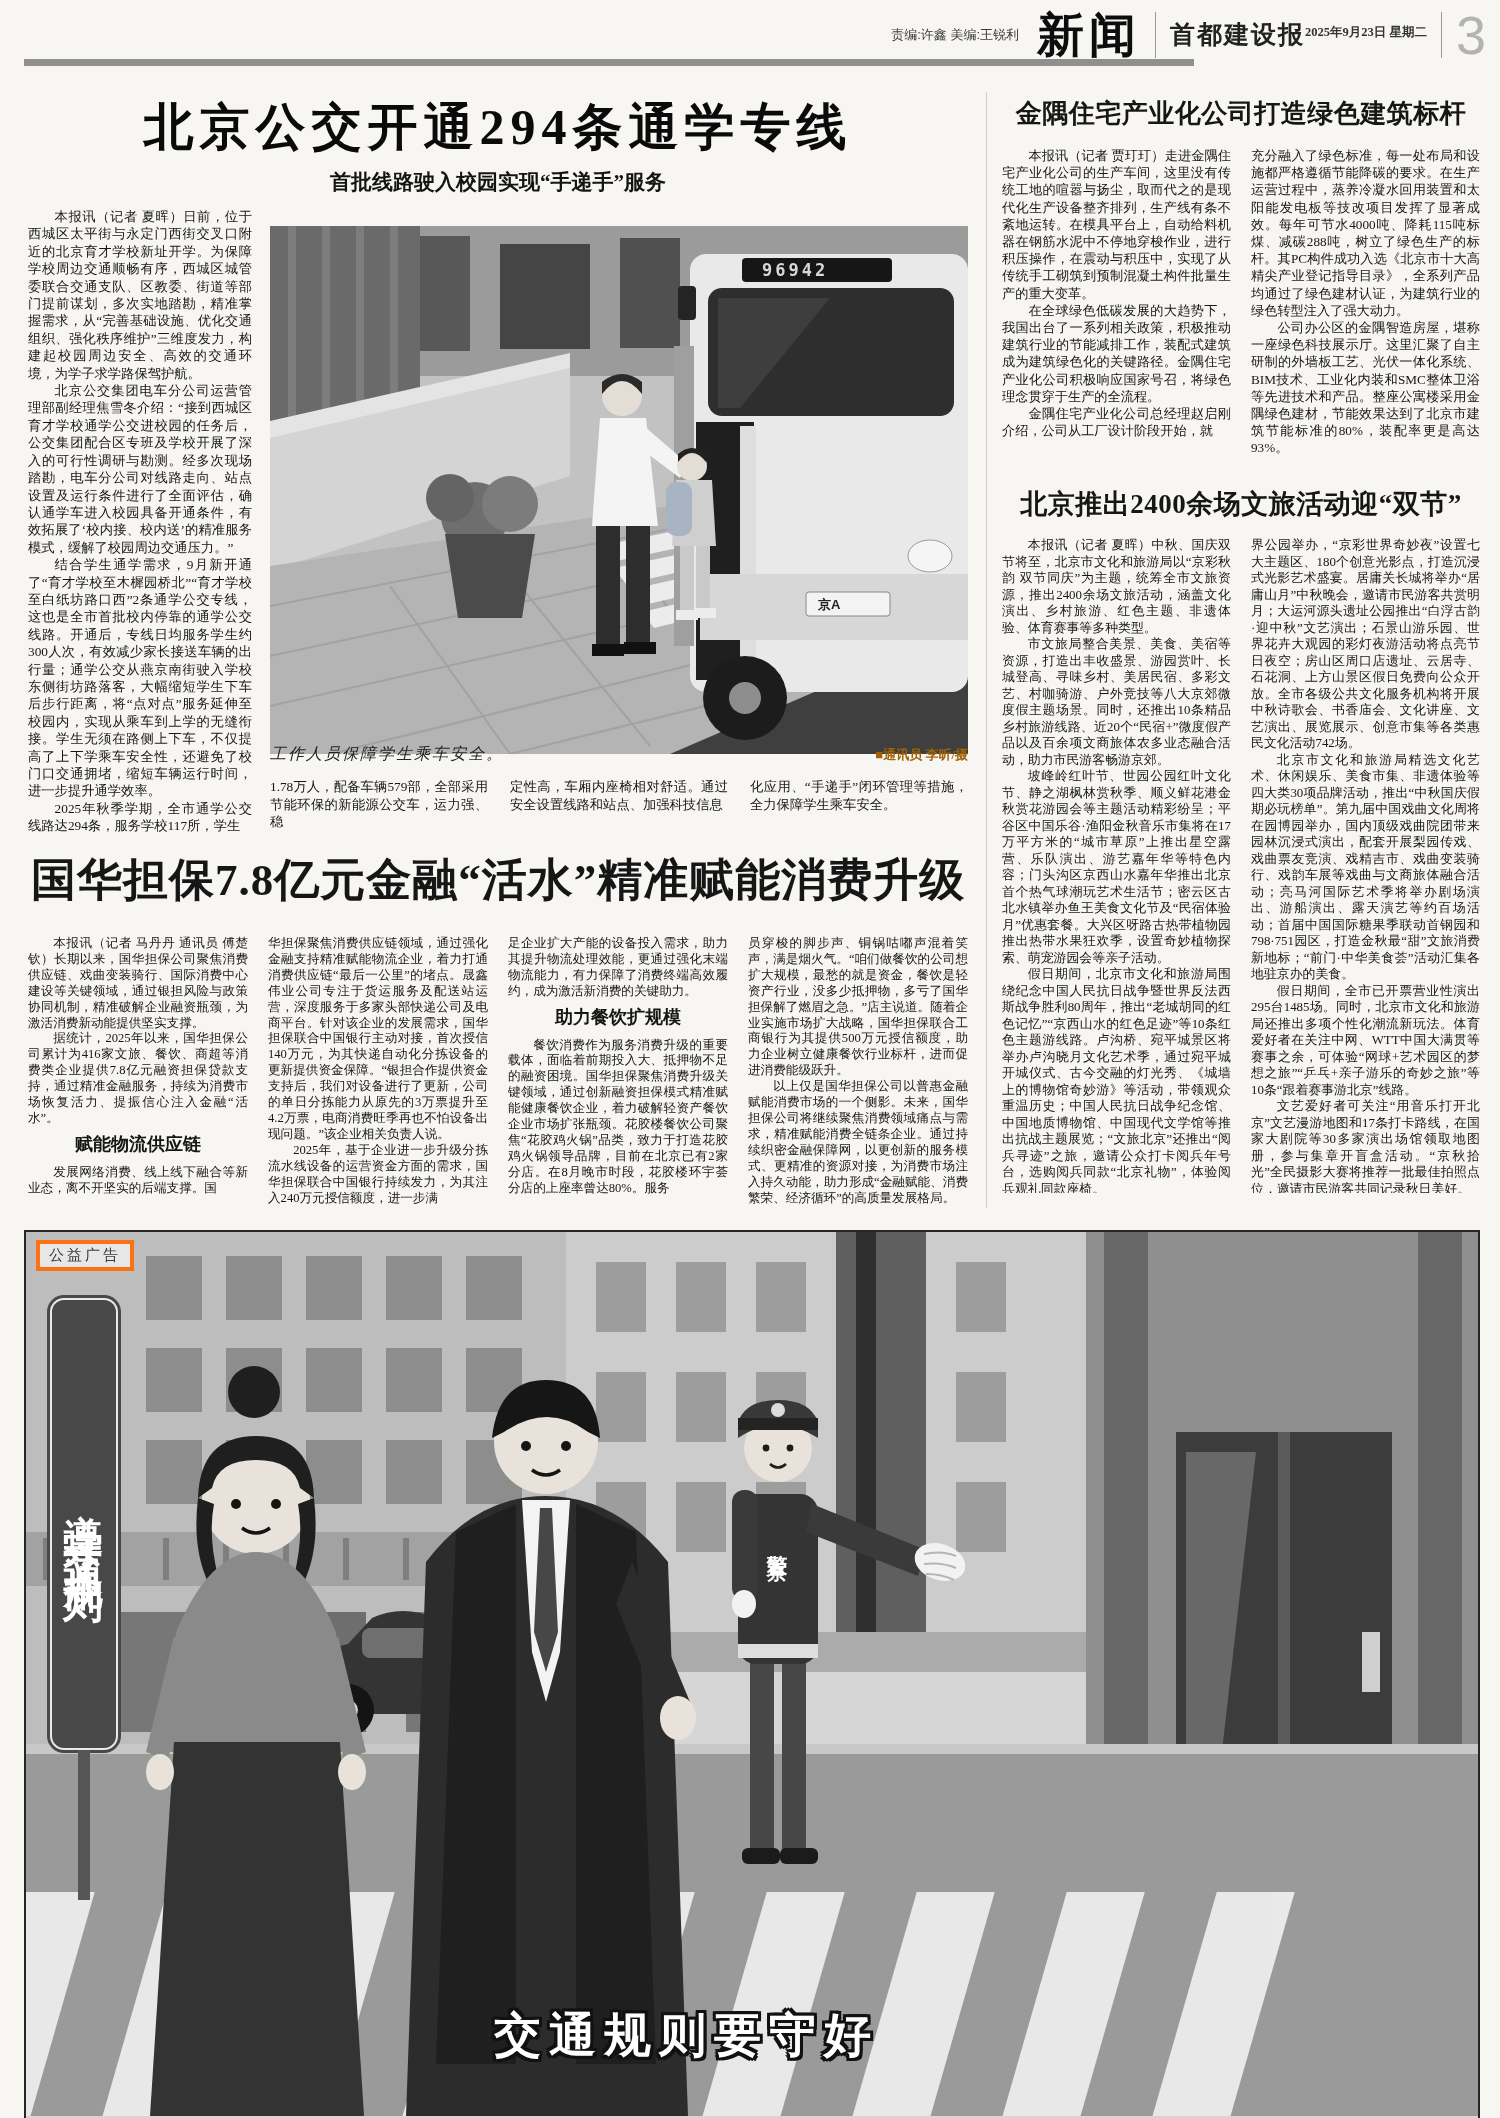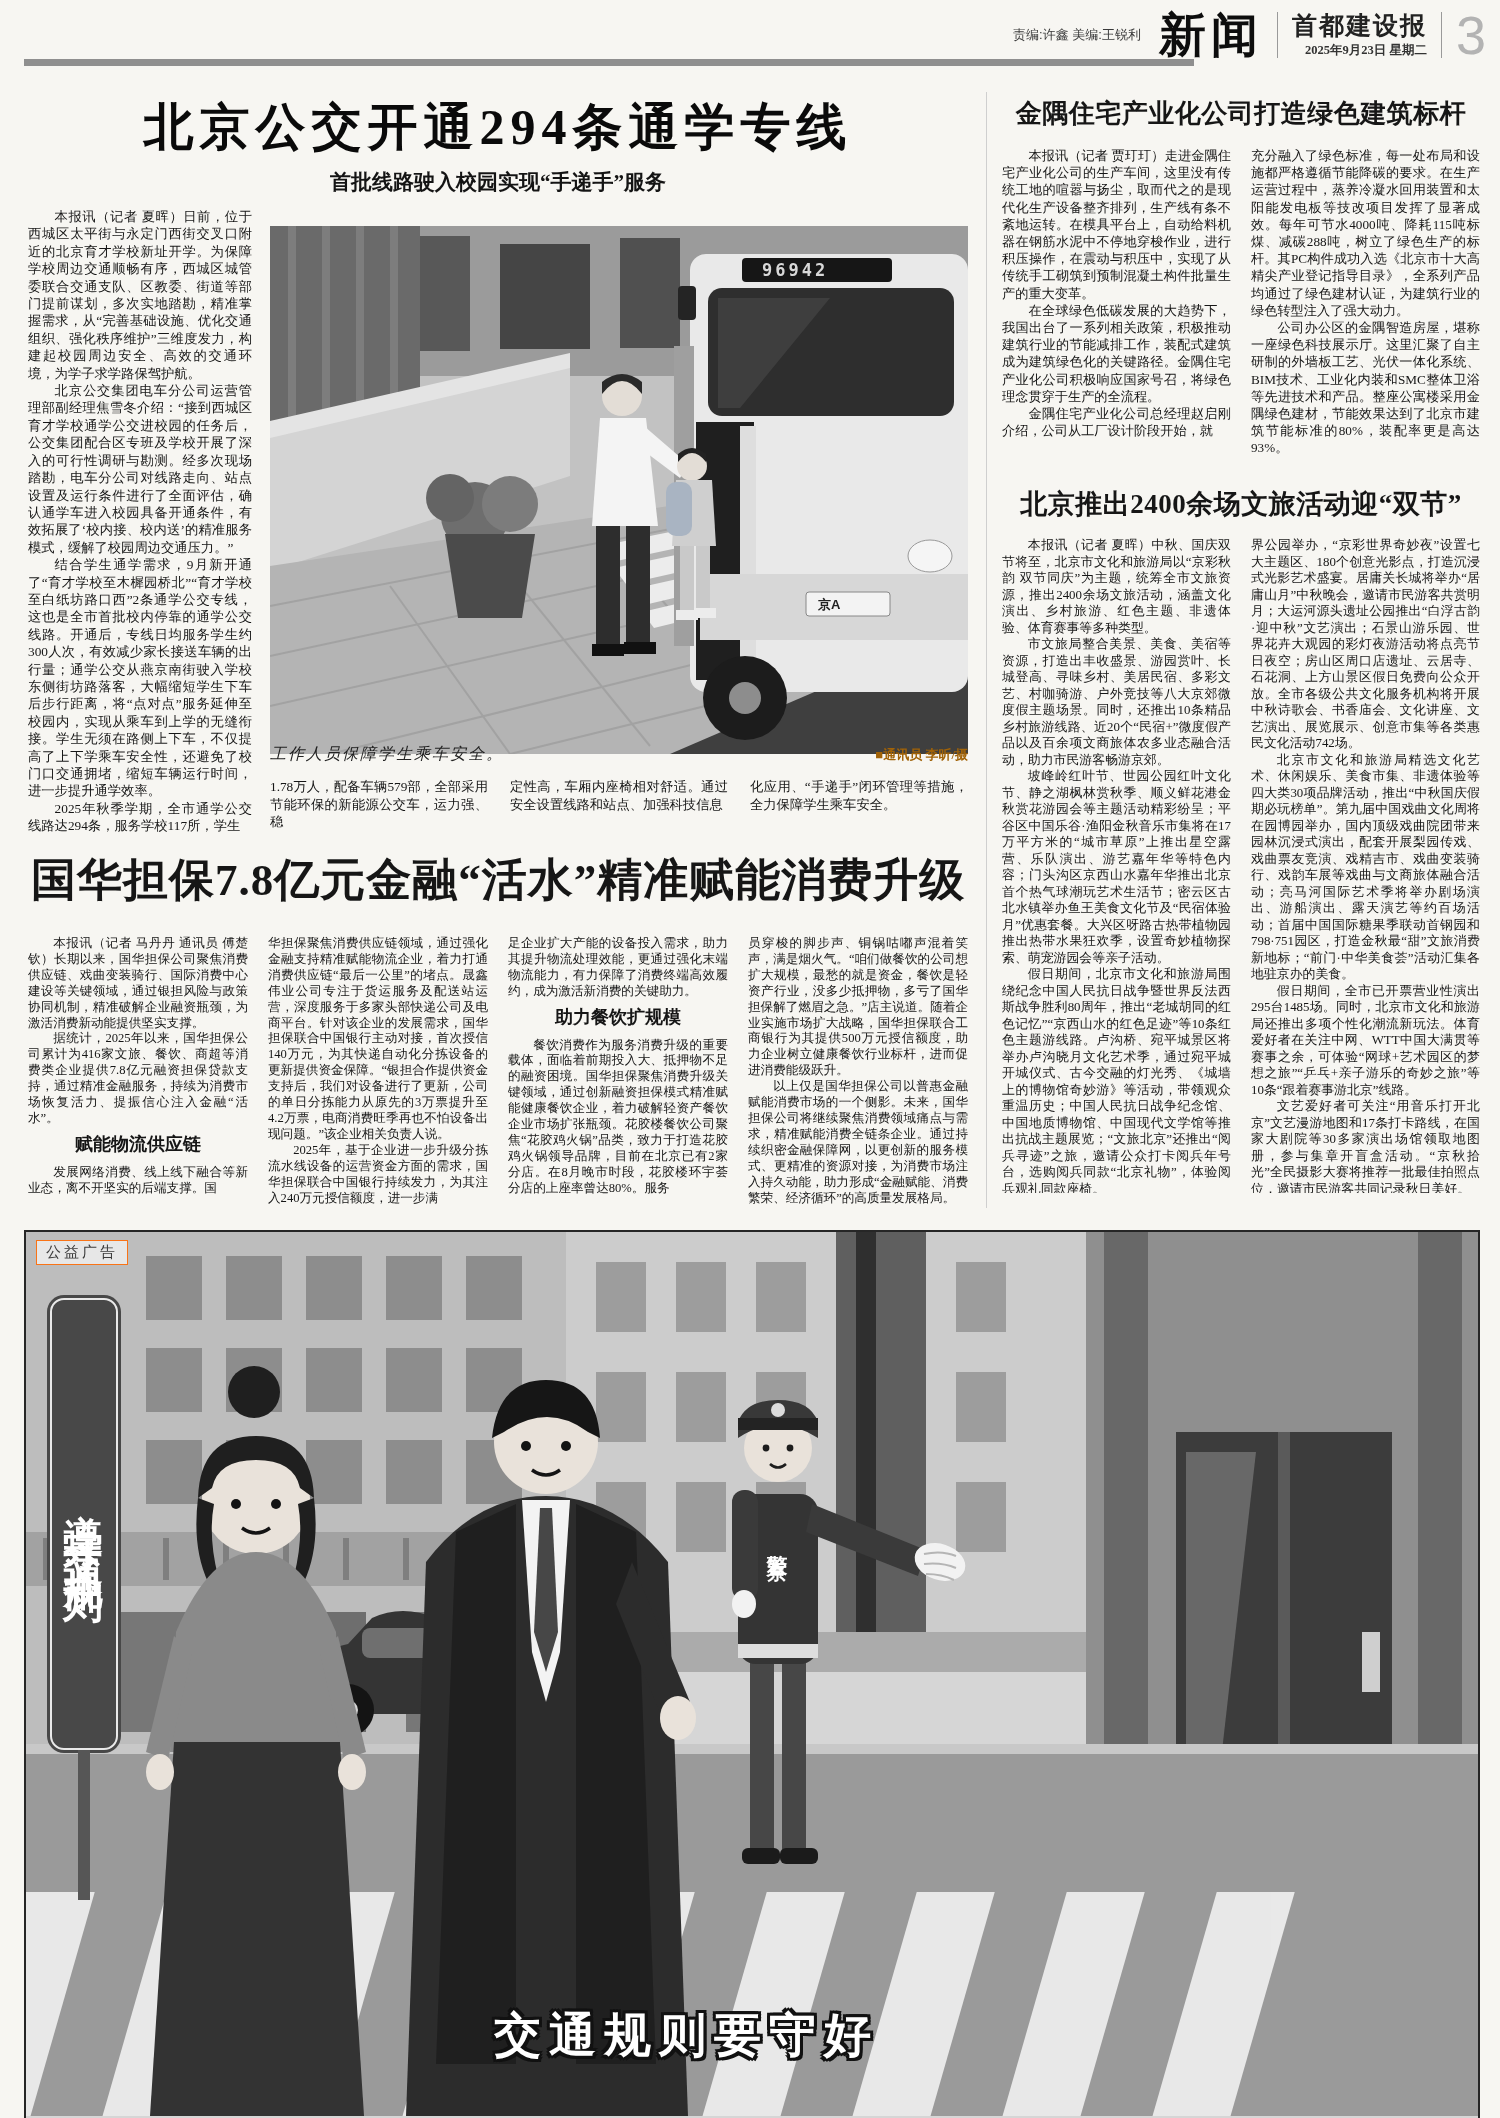--- a/index.html
+++ b/index.html
@@ -8,21 +8,21 @@
     background:#f7f6f2;color:#161616;
     font-family:"Liberation Serif","DejaVu Serif",serif;
   }
   .abs{position:absolute;}
   
   .masthead{top:6px;right:14px;display:flex;align-items:center;gap:14px;height:58px;}
   .editors{font-size:13px;color:#3a3a3a;font-family:"Liberation Sans","DejaVu Sans",sans-serif;margin-right:4px;}
   .section-title{font-size:47px;font-weight:900;letter-spacing:5px;color:#0d0d0d;
     font-family:"Liberation Sans","DejaVu Sans",sans-serif;}
   .mast-div{width:1px;height:46px;background:#9a9a9a;}
-  .paper-block{display:flex;flex-direction:column;justify-content:center;line-height:1.1;align-items:flex-end;}
+  .paper-block{display:flex;justify-content:center;line-height:1.1;}
   .paper-name{font-size:25px;font-weight:900;letter-spacing:2px;color:#222;
     font-family:"Liberation Sans","DejaVu Sans",sans-serif;}
   .paper-date{font-size:12.5px;font-weight:bold;color:#333;margin-top:5px;}
   .page-no{font-size:54px;color:#b3b3b3;font-family:"Liberation Sans","DejaVu Sans",sans-serif;}
   .mast-bar{left:24px;top:59px;width:1170px;height:7px;background:#8f8f8f;}
   .v-divider{left:986px;top:92px;width:1px;height:1116px;background:#cfcfcf;}
   
   .headline-xl{left:28px;top:94px;width:940px;text-align:center;font-size:50px;font-weight:900;
     letter-spacing:6px;color:#0a0a0a;}
   .subtitle{left:28px;top:168px;width:940px;text-align:center;font-size:21px;font-weight:bold;color:#141414;}
@@ -49,21 +49,21 @@
   .art-wenlv{left:1002px;top:486px;width:478px;}
   .art-wenlv h2{margin:0 0 15px 0;text-align:center;font-size:27px;font-weight:900;letter-spacing:0.5px;}
   .art-wenlv .ncols{height:656px;font-size:12.9px;line-height:16.5px;}
   
   .art-guohua{left:28px;top:850px;width:940px;}
   .art-guohua h2{margin:0;text-align:center;font-size:45px;font-weight:900;letter-spacing:1px;}
   .art-guohua .ncols{margin-top:26px;height:274px;font-size:12.6px;line-height:15.9px;}
   
   .psa{left:24px;top:1230px;width:1452px;height:886px;border:2px solid #262626;background:#d6d6d6;overflow:hidden;}
   .psa svg{display:block;}
-  .psa-label{position:absolute;left:10px;top:8px;padding:2px 9px;border:1px solid #f97316;
+  .psa-label{position:absolute;left:10px;top:8px;padding:2px 9px;border:4px solid #f97316;
     background:rgba(245,245,245,.75);color:#3c3c3c;font-size:15px;letter-spacing:3px;
     font-family:"Liberation Sans","DejaVu Sans",sans-serif;}
   .psa-sign{position:absolute;left:24px;top:66px;width:64px;height:448px;background:#484848;
     border:2px solid #e9e9e9;border-radius:14px;box-shadow:0 0 0 3px #484848;
     display:flex;align-items:center;justify-content:center;}
   .psa-sign span{writing-mode:vertical-rl;text-orientation:upright;color:#fff;font-size:40px;
     font-weight:900;letter-spacing:14px;font-family:"Liberation Sans","DejaVu Sans",sans-serif;}
   .psa-sign-pole{position:absolute;left:52px;top:518px;width:12px;height:150px;background:#565656;}
   .vest-label{position:absolute;left:739px;top:306px;width:26px;writing-mode:vertical-rl;text-orientation:upright;
     color:#fff;font-size:21px;font-weight:900;letter-spacing:4px;

